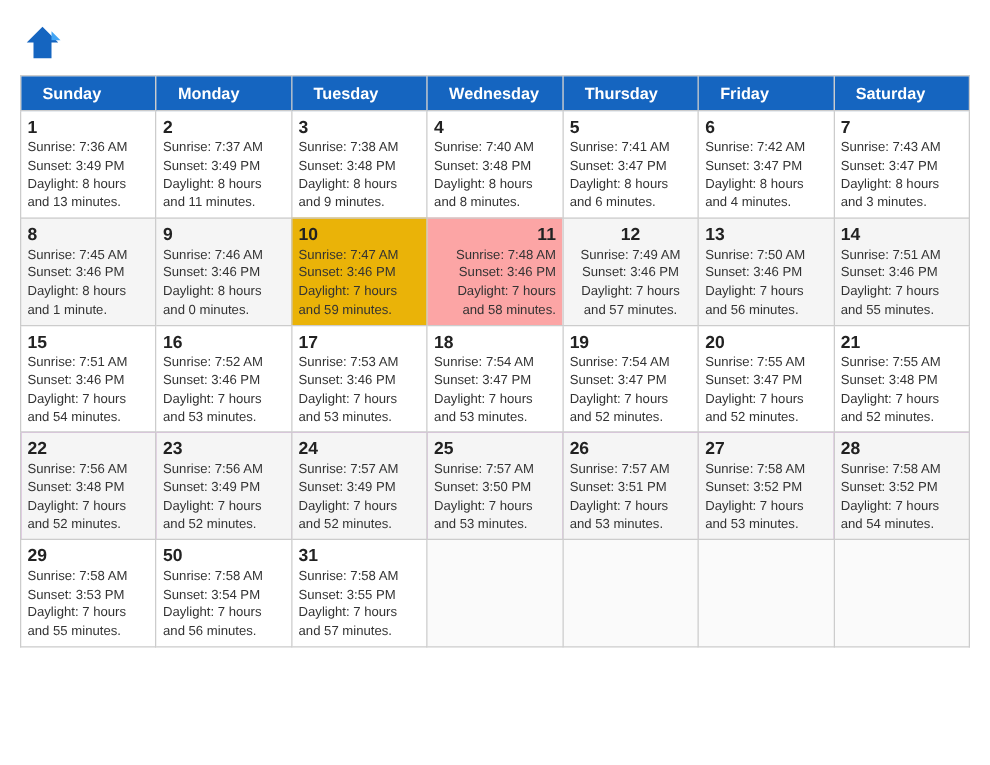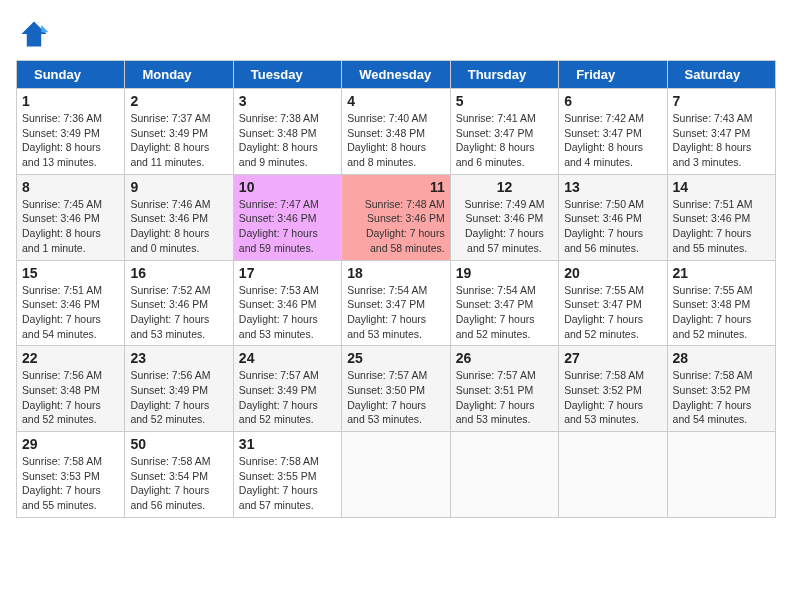--- a/index.html
+++ b/index.html
@@ -148,21 +148,21 @@
       </tr>
       <tr style="background: rgb(245, 245, 245);">
         <td style="background: rgb(245, 245, 245);">
           <span class="day-num">8</span>
           <div class="day-detail">Sunrise: 7:45 AM<br>Sunset: 3:46 PM<br>Daylight: 8 hours and 1 minute.</div>
         </td>
         <td style="background: rgb(245, 245, 245);">
           <span class="day-num">9</span>
           <div class="day-detail">Sunrise: 7:46 AM<br>Sunset: 3:46 PM<br>Daylight: 8 hours and 0 minutes.</div>
         </td>
-        <td style="background: #f0abfc;">
+        <td style="background: #eab308;">
           <span class="day-num">10</span>
           <div class="day-detail">Sunrise: 7:47 AM<br>Sunset: 3:46 PM<br>Daylight: 7 hours and 59 minutes.</div>
         </td>
         <td style="background: #fca5a5; text-align: right;">
           <span class="day-num">11</span>
           <div class="day-detail">Sunrise: 7:48 AM<br>Sunset: 3:46 PM<br>Daylight: 7 hours and 58 minutes.</div>
         </td>
         <td style="background: rgb(245, 245, 245); text-align: center;">
           <span class="day-num">12</span>
           <div class="day-detail">Sunrise: 7:49 AM<br>Sunset: 3:46 PM<br>Daylight: 7 hours and 57 minutes.</div>

